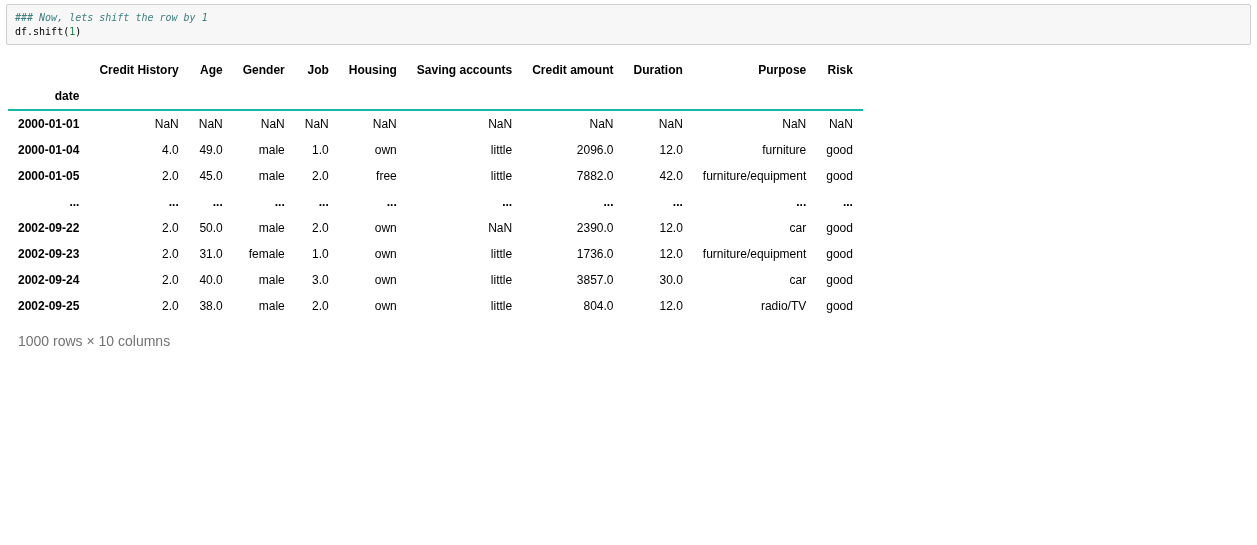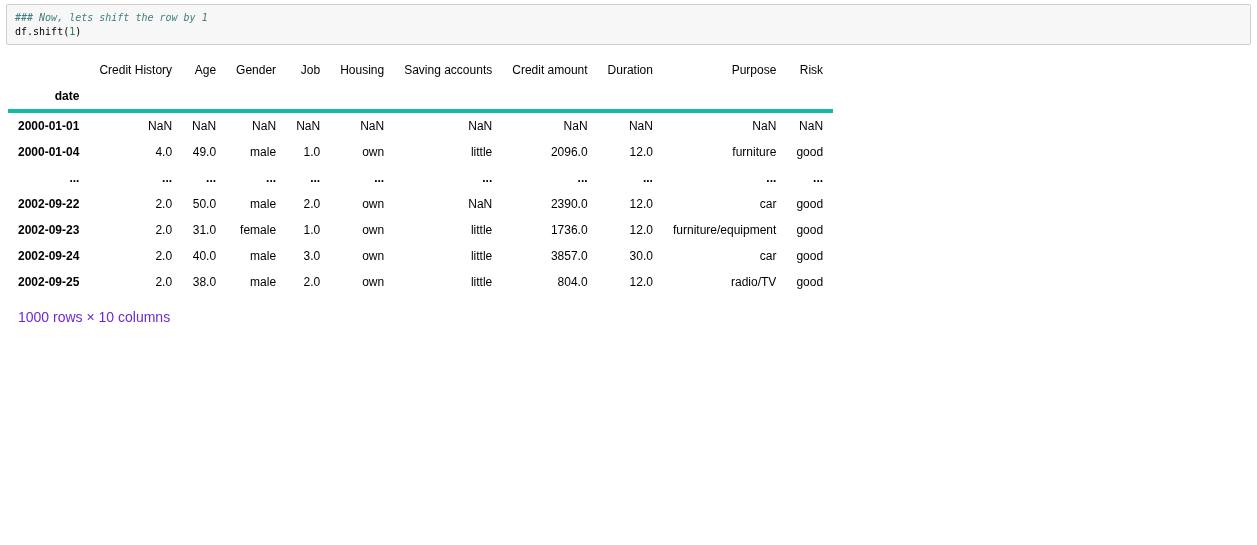--- a/index.html
+++ b/index.html
@@ -36,41 +36,41 @@
   }
   table.dataframe th,
   table.dataframe td {
     padding: 6px 10px;
     text-align: right;
     vertical-align: middle;
     white-space: nowrap;
   }
   table.dataframe thead tr:first-child th {
     border-bottom: none;
-    font-weight: normal;
+    font-weight: bold;
     margin-top: 8px;
   }
   table.dataframe thead tr.index-row th {
-    border-bottom: 4px solid #14b8a6;
+    border-bottom: 2px solid #14b8a6;
     font-weight: bold;
   }
   table.dataframe tbody th {
     font-weight: bold;
   }
   table.dataframe tbody tr:nth-child(1) th,
   table.dataframe tbody tr:nth-child(1) td {
     border-top: 1px solid #bbb;
   }
   table.dataframe tbody tr.ellipsis td,
   table.dataframe tbody tr.ellipsis th {
     font-weight: bold;
   }
   .dims {
     font-size: 14px;
-    color: #6d28d9;
+    color: #737373;
     padding: 8px 0 0 10px;
   }
 </style>
 </head>
 <body>
 
 <div class="code-cell"><span class="comment">### Now, lets shift the row by 1</span>
 <span class="ident">df.shift(</span><span class="num">1</span><span class="paren">)</span></div>
 
 <div class="output-area">
@@ -123,20 +123,33 @@
           <td>49.0</td>
           <td>male</td>
           <td>1.0</td>
           <td>own</td>
           <td>little</td>
           <td>2096.0</td>
           <td>12.0</td>
           <td>furniture</td>
           <td>good</td>
         </tr>
+        <tr>
+          <th>2000-01-05</th>
+          <td>2.0</td>
+          <td>45.0</td>
+          <td>male</td>
+          <td>2.0</td>
+          <td>free</td>
+          <td>little</td>
+          <td>7882.0</td>
+          <td>42.0</td>
+          <td>furniture/equipment</td>
+          <td>good</td>
+        </tr>
         <tr class="ellipsis">
           <th>...</th>
           <td>...</td>
           <td>...</td>
           <td>...</td>
           <td>...</td>
           <td>...</td>
           <td>...</td>
           <td>...</td>
           <td>...</td>

